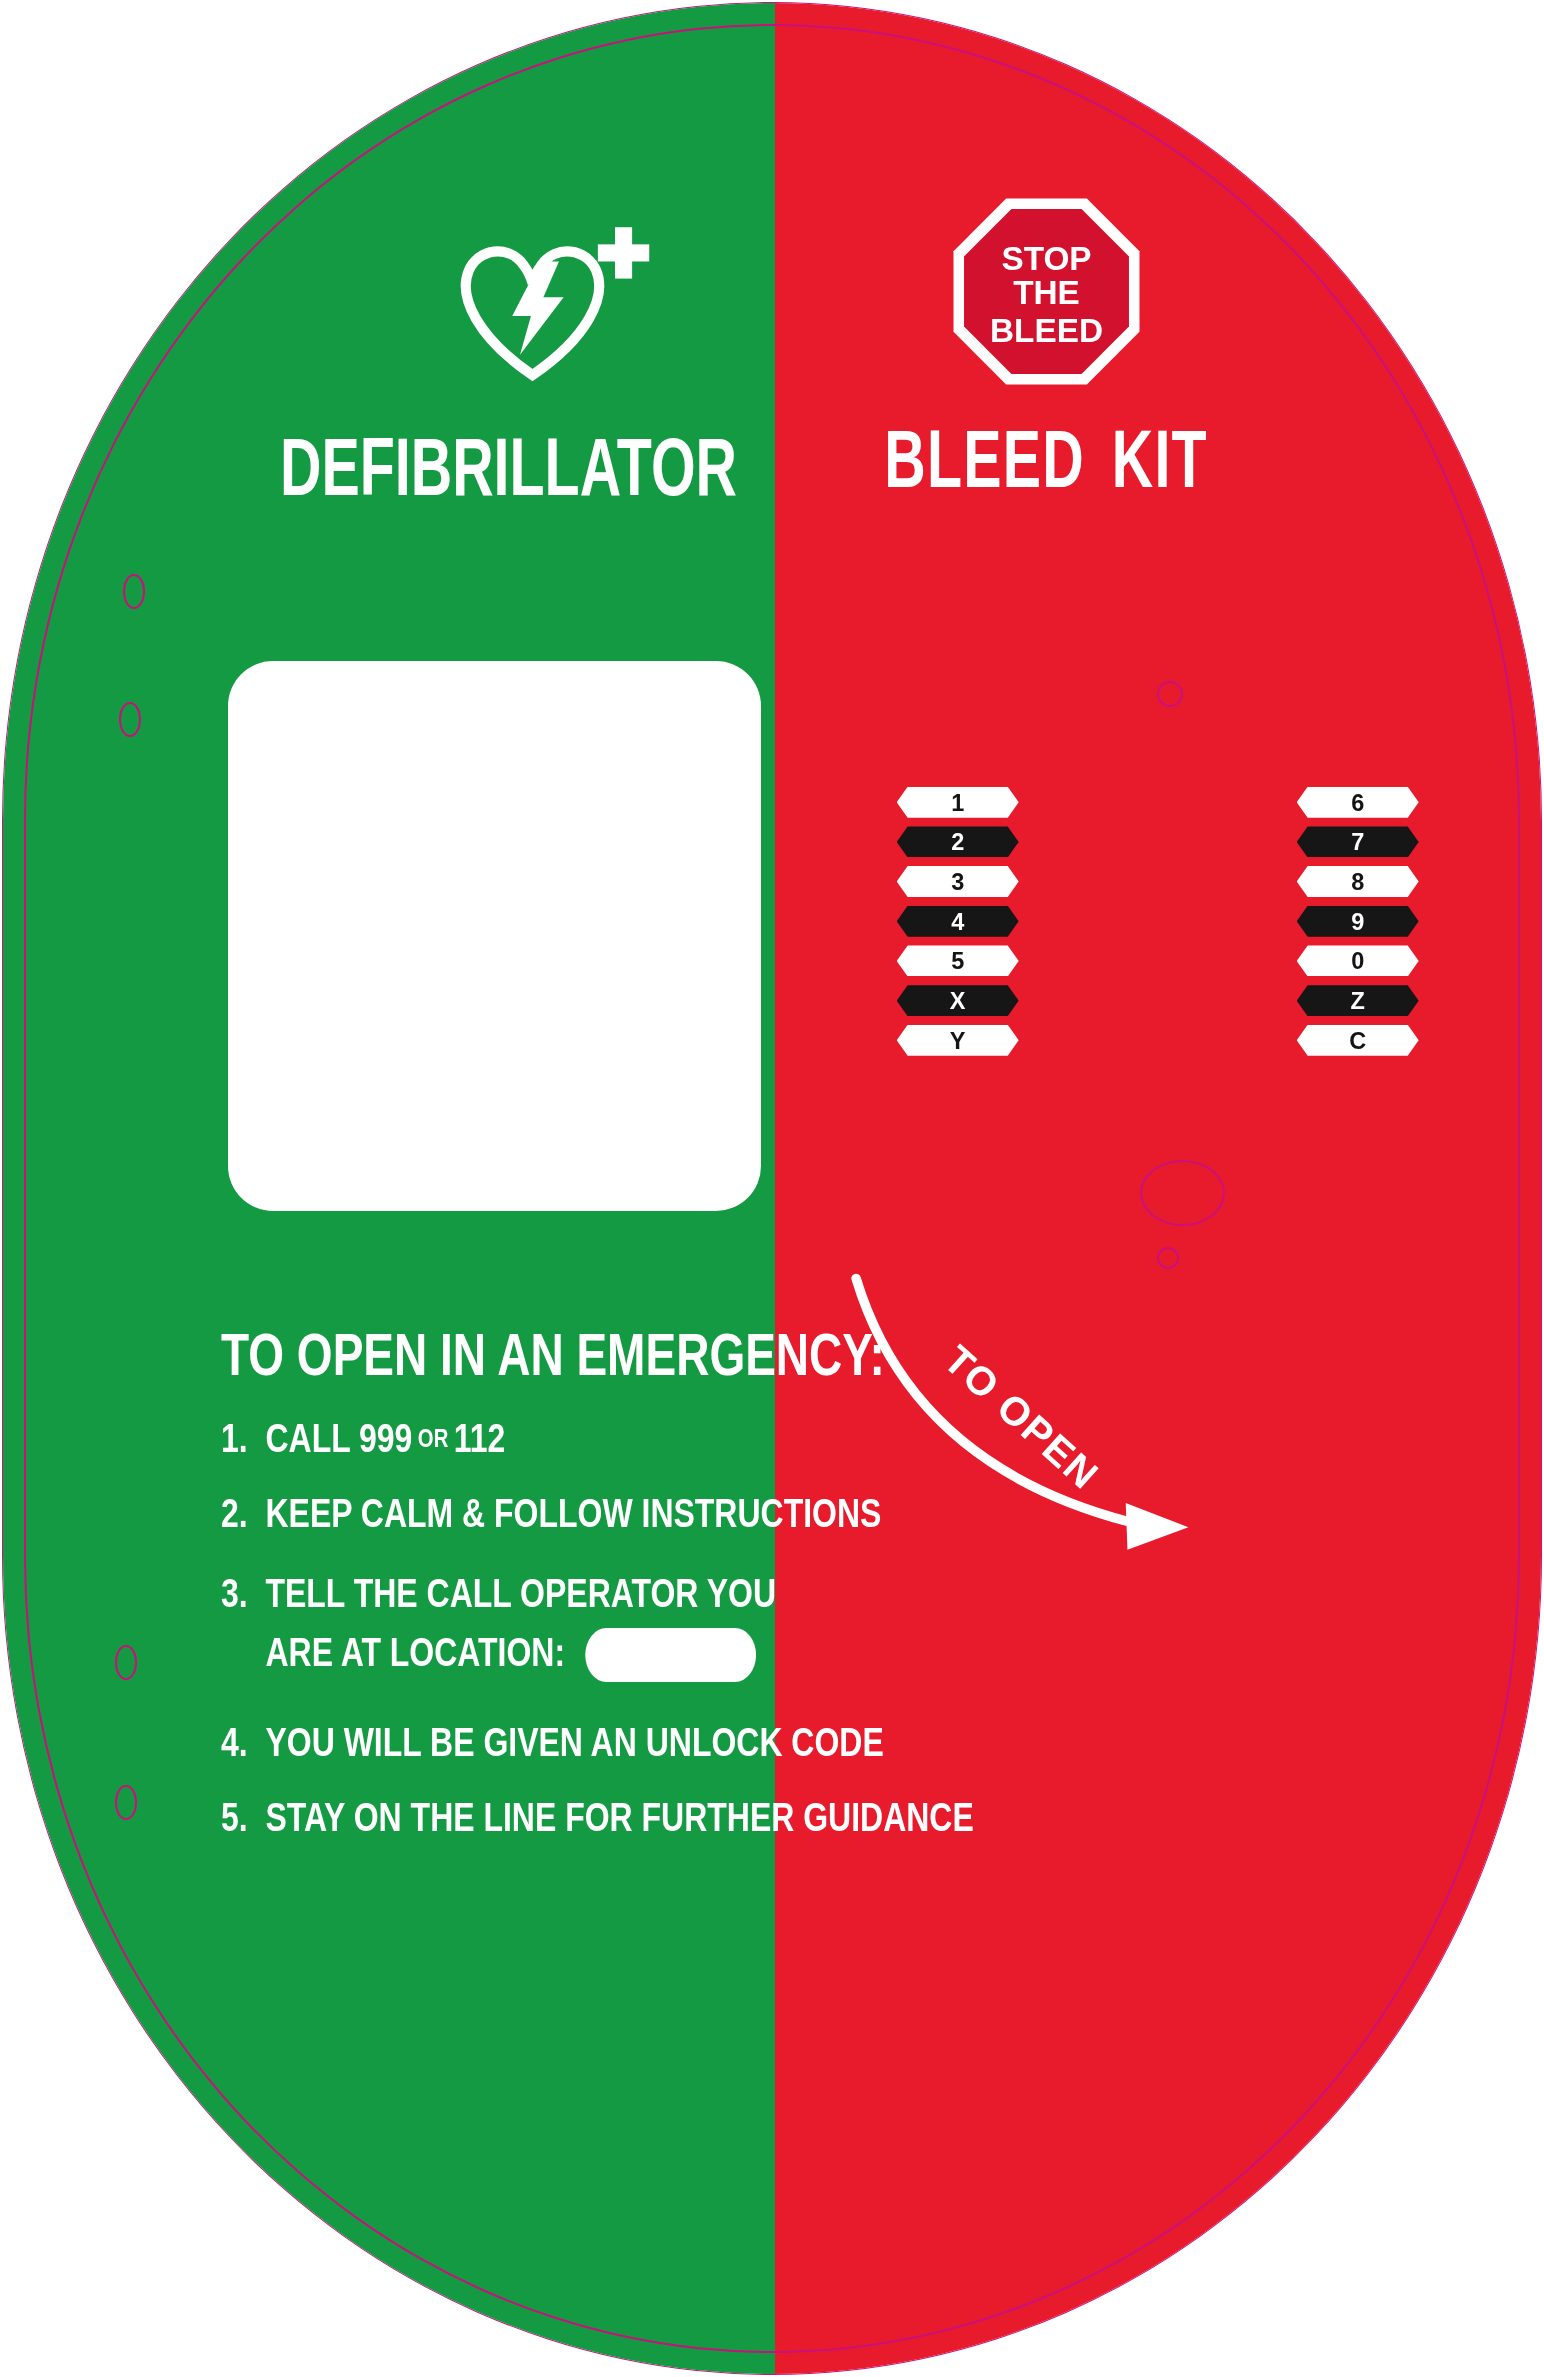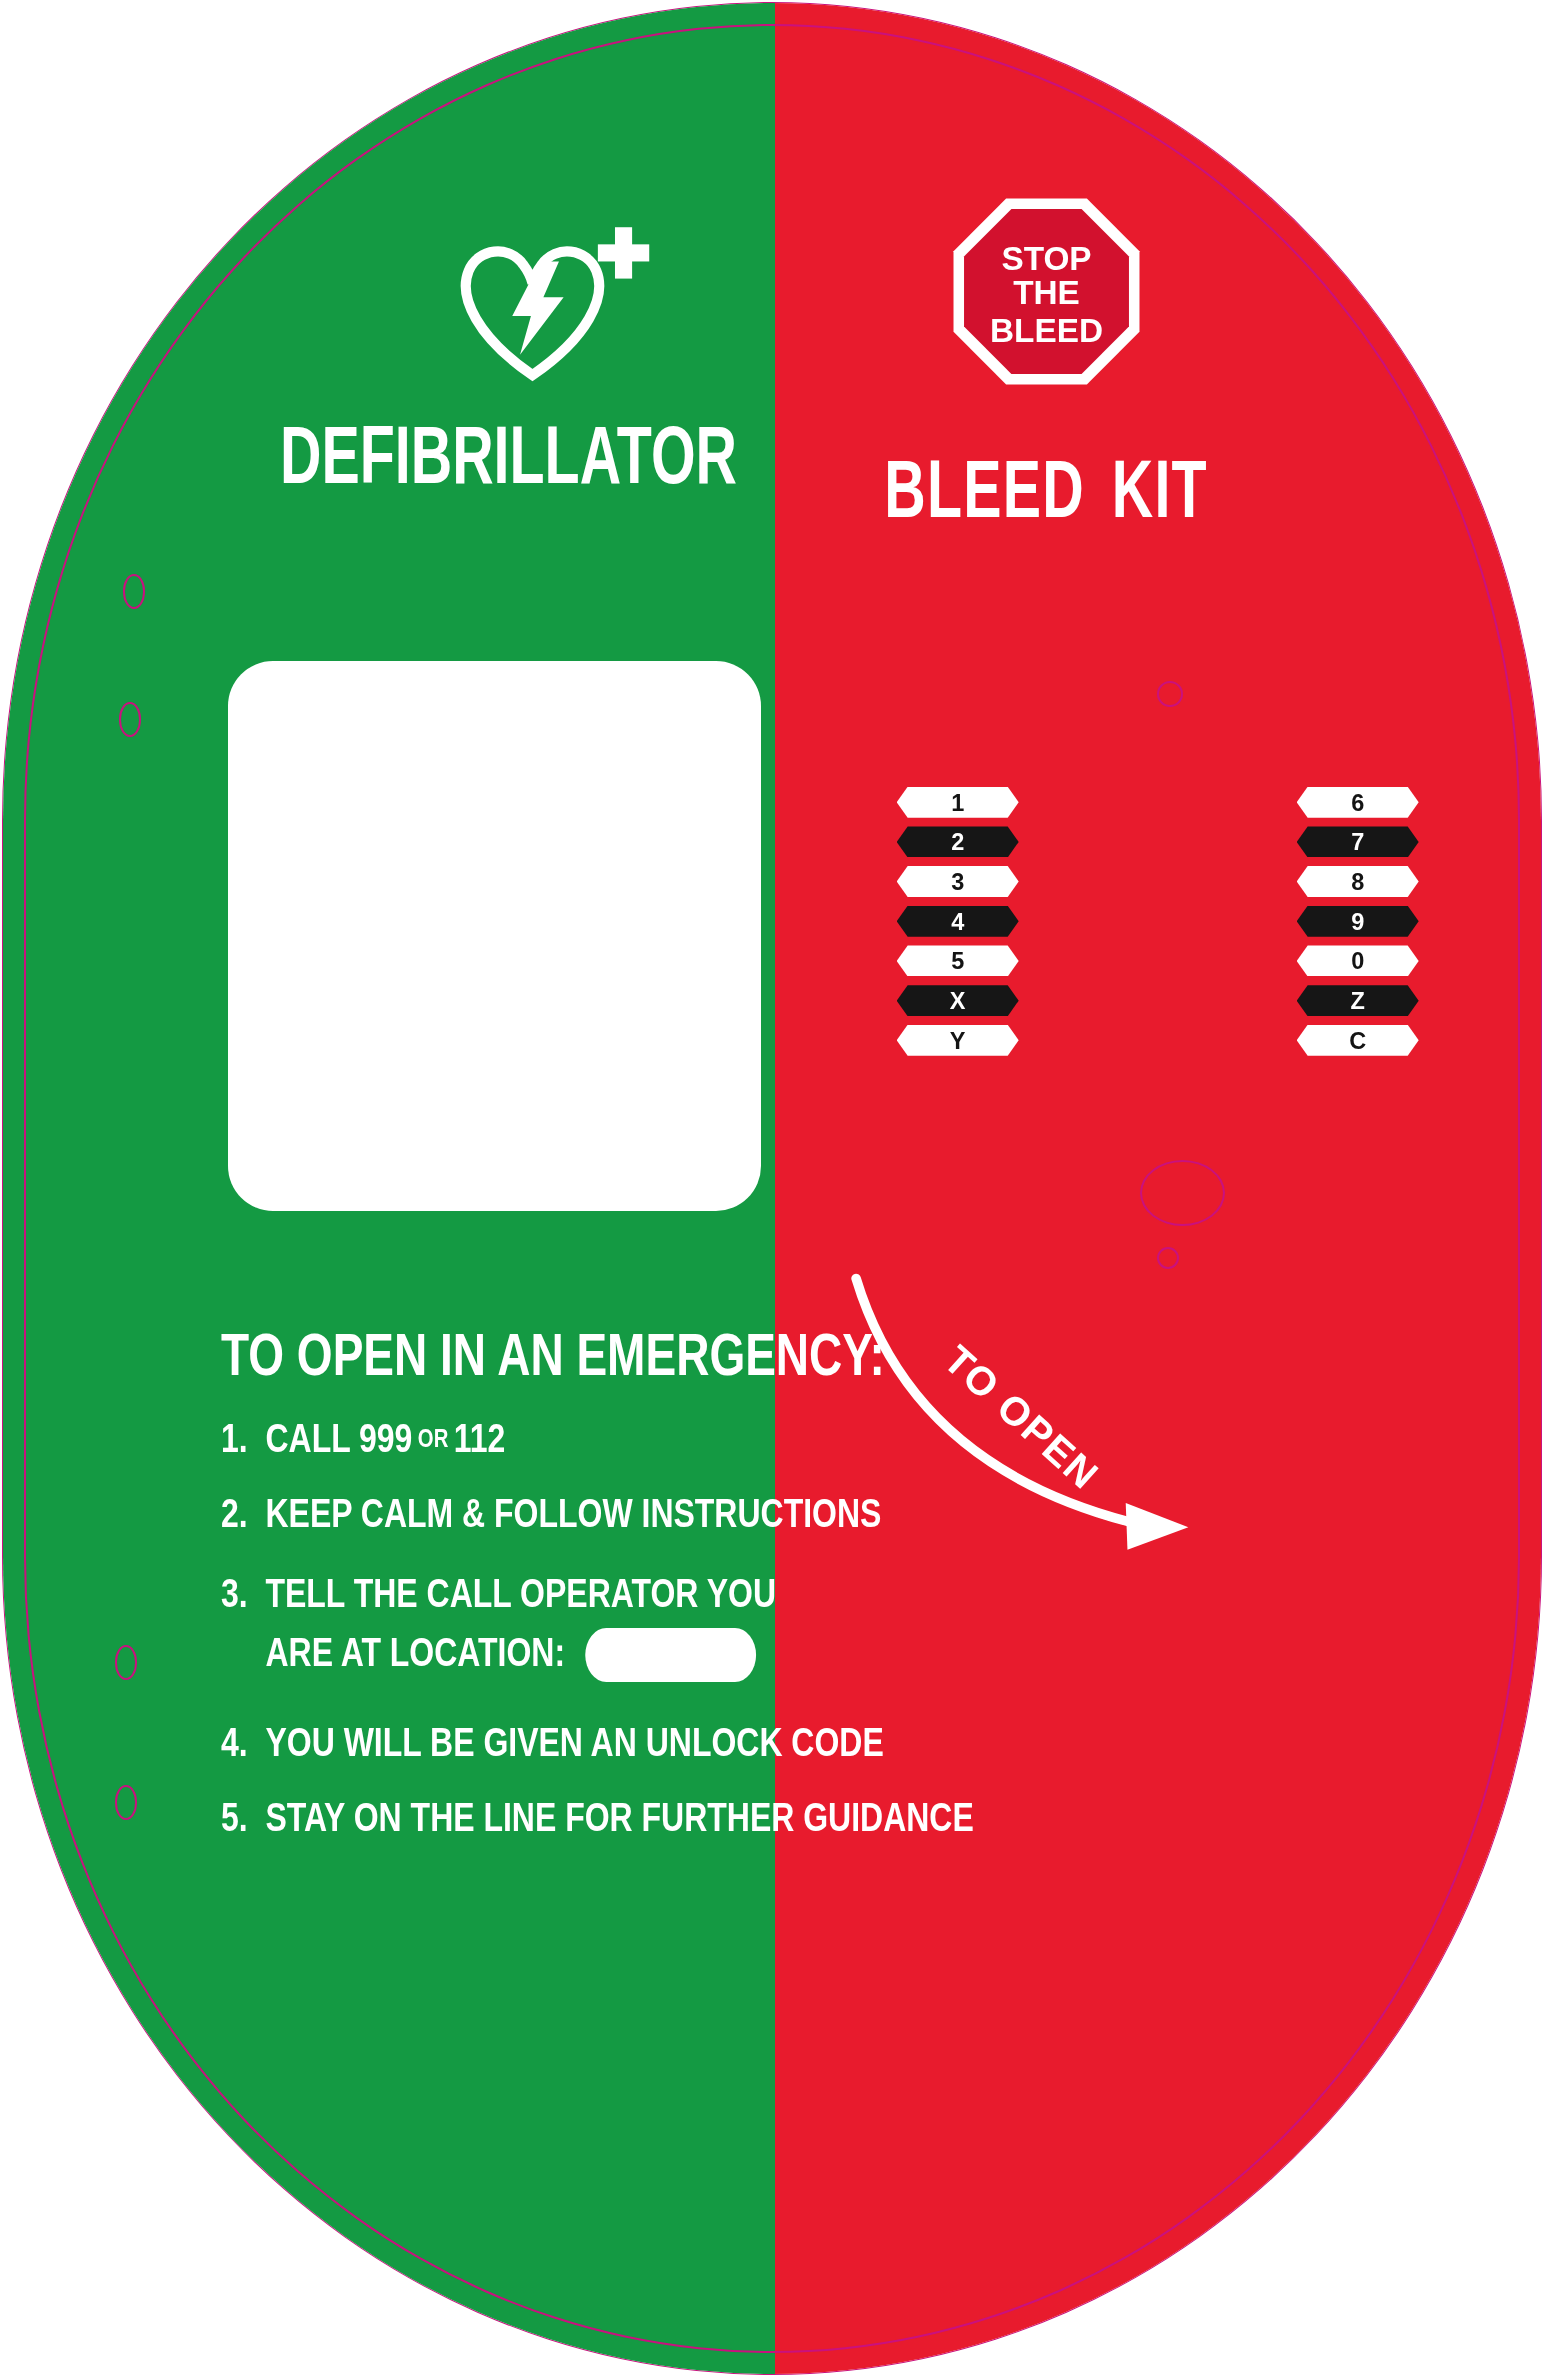--- a/index.html
+++ b/index.html
@@ -11,39 +11,39 @@
   .half { position: absolute; top: 0; bottom: 0; }
   .half.green { left: 0; width: 772px; background: #149A43; }
   .half.red { left: 772px; right: 0; background: #E81B2D; }
   .cutline { position: absolute; inset: 21px; border: 2.6px solid #C9117E; border-radius: 751px / 799px; pointer-events: none; }
 
   
   .cond-c { display: inline-block; transform: scaleX(.70); transform-origin: 50% 50%; white-space: nowrap; }
 
   
   .aed-icon { position: absolute; left: 425px; top: 218px; width: 237px; height: 179px; }
-  .defib-title { position: absolute; left: 157px; top: 410px; width: 697px; text-align: center;
+  .defib-title { position: absolute; left: 157px; top: 422px; width: 697px; text-align: center;
                  color: #fff; font-size: 82px; font-weight: bold; line-height: 84px; }
   .window { position: absolute; left: 225px; top: 658px; width: 533px; height: 550px;
             background: #fff; border-radius: 45px; }
 
   .instructions { position: absolute; left: 218px; top: 1318px; width: 853px; color: #fff;
                   transform: scaleX(.78); transform-origin: 0 0; }
   .instr-heading { font-size: 59px; font-weight: bold; white-space: nowrap; }
   .step { display: flex; margin-top: 24.4px; font-size: 41px; font-weight: bold; line-height: 51px; white-space: nowrap; }
   .step .num { width: 57px; flex: none; }
   .or { font-size: 26px; margin: 0 7px; align-self: center; }
   .loc-pill { display: inline-block; width: 219px; height: 54px; background: #fff;
               border-radius: 28px; vertical-align: middle; margin-left: 14px; }
   .step.multiline { line-height: 59px; }
   .step.gap-after-pill { margin-top: 35px; }
 
   
   .stb-icon { position: absolute; left: 947px; top: 192px; width: 193px; height: 193px; }
-  .bleed-title { position: absolute; left: 738px; top: 444px; width: 610px; text-align: center;
+  .bleed-title { position: absolute; left: 738px; top: 414px; width: 610px; text-align: center;
                  color: #fff; font-size: 82px; font-weight: bold; line-height: 84px; letter-spacing: 1.7px; word-spacing: 14px; }
 
   .keycol { position: absolute; top: 784px; width: 122px; display: flex; flex-direction: column; gap: 8.7px; }
   .keycol.left { left: 894px; }
   .keycol.right { left: 1294px; }
   .key { height: 31px; line-height: 32px; text-align: center; font-weight: bold; font-size: 23.5px;
          background: #ffffff; color: #141414;
          clip-path: polygon(0 50%, 9% 0, 91% 0, 100% 50%, 91% 100%, 9% 100%); }
   .key:nth-child(even) { background: #161616; color: #ffffff; }
 

